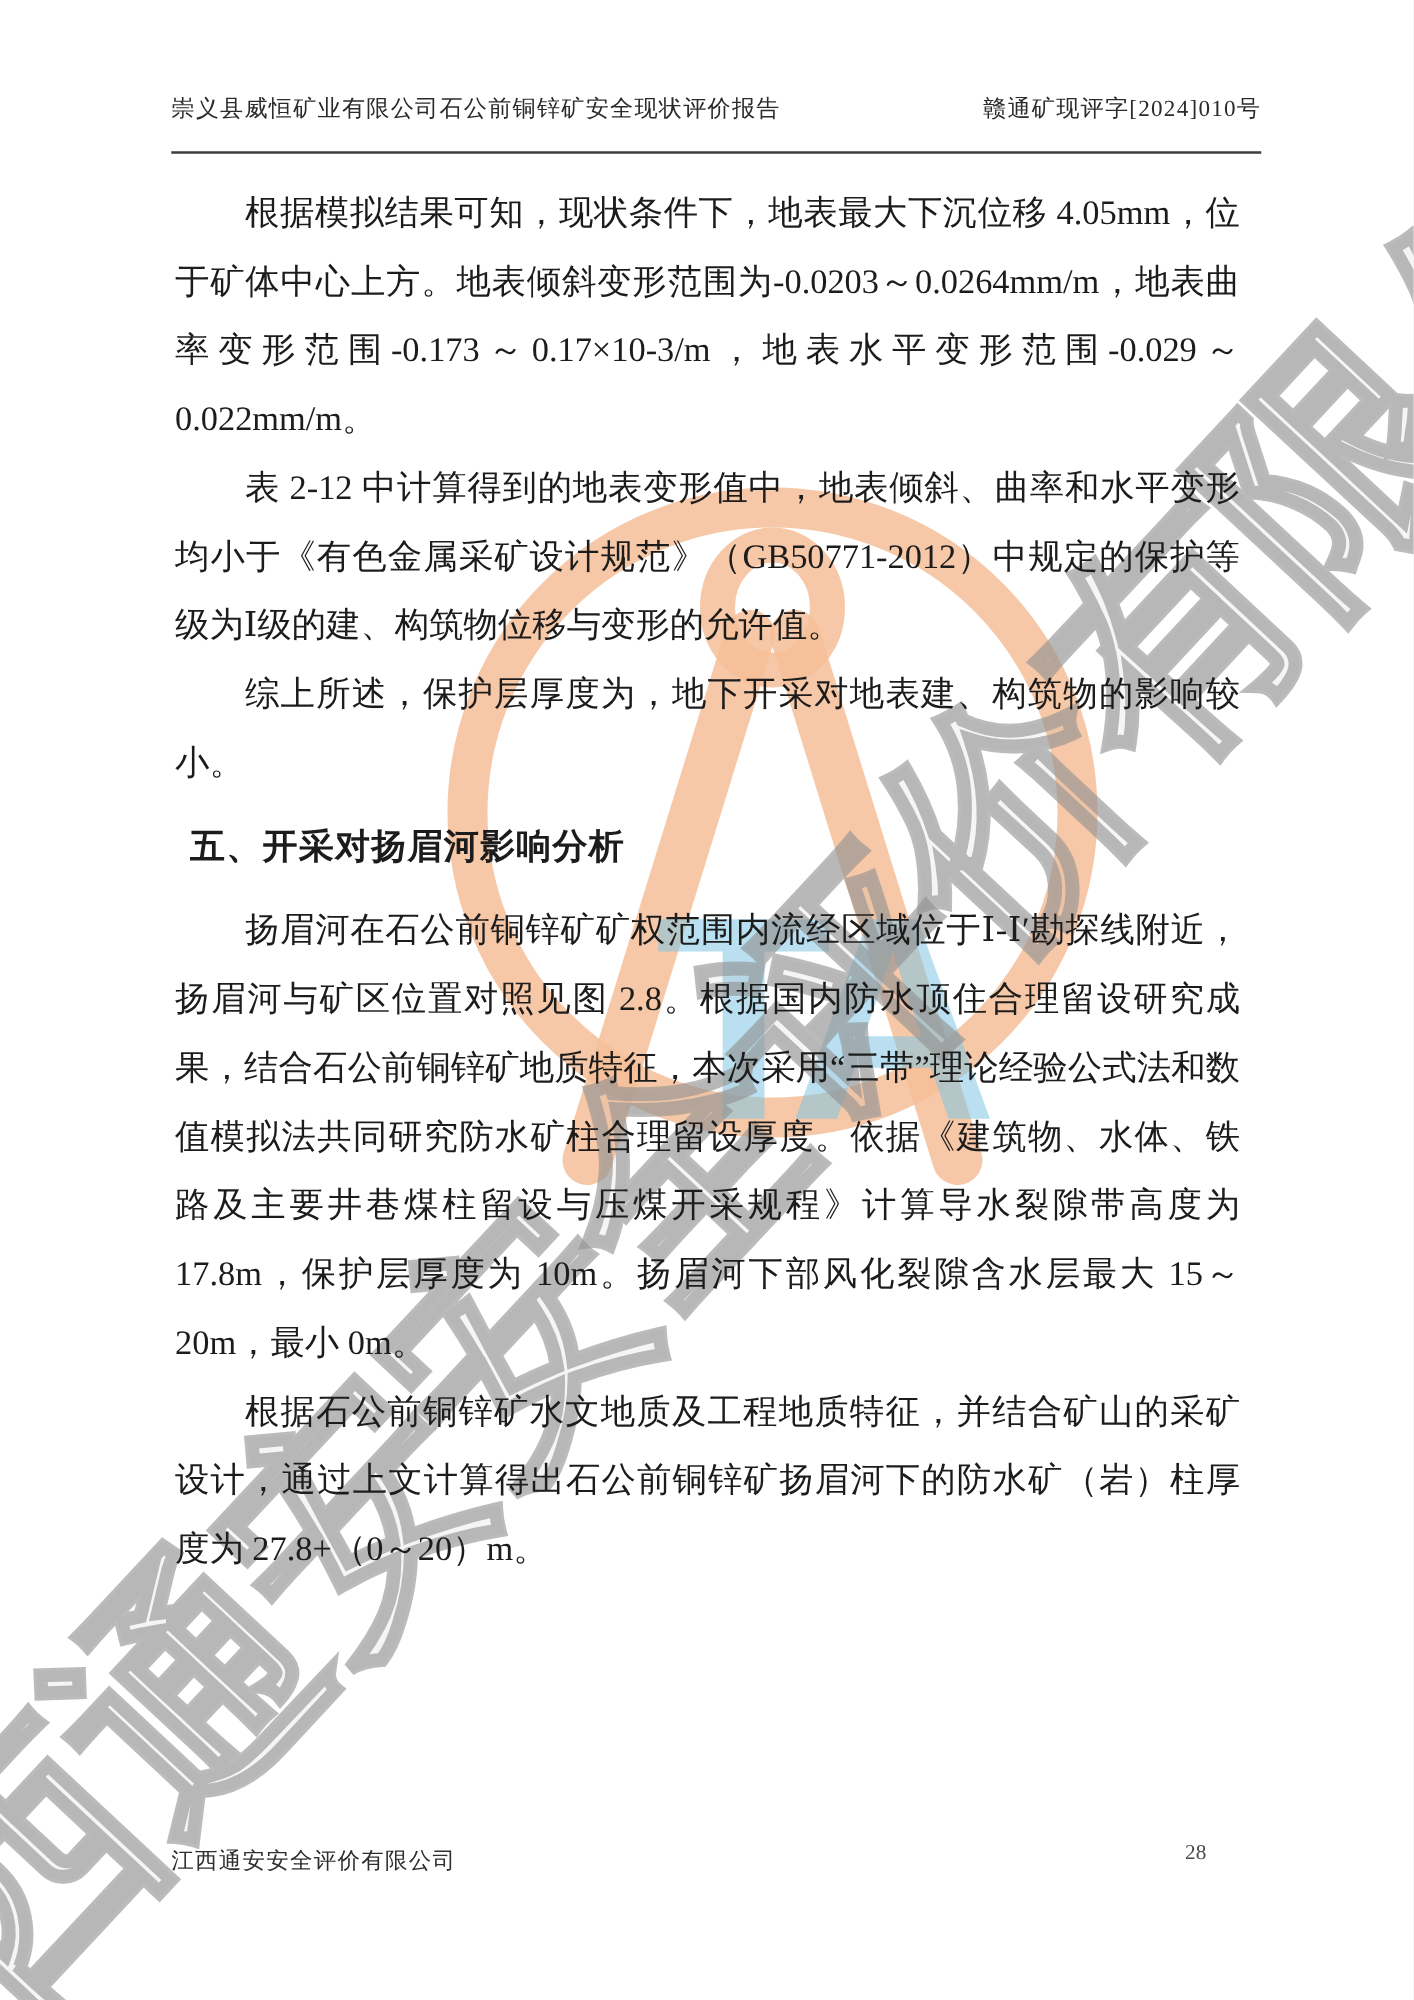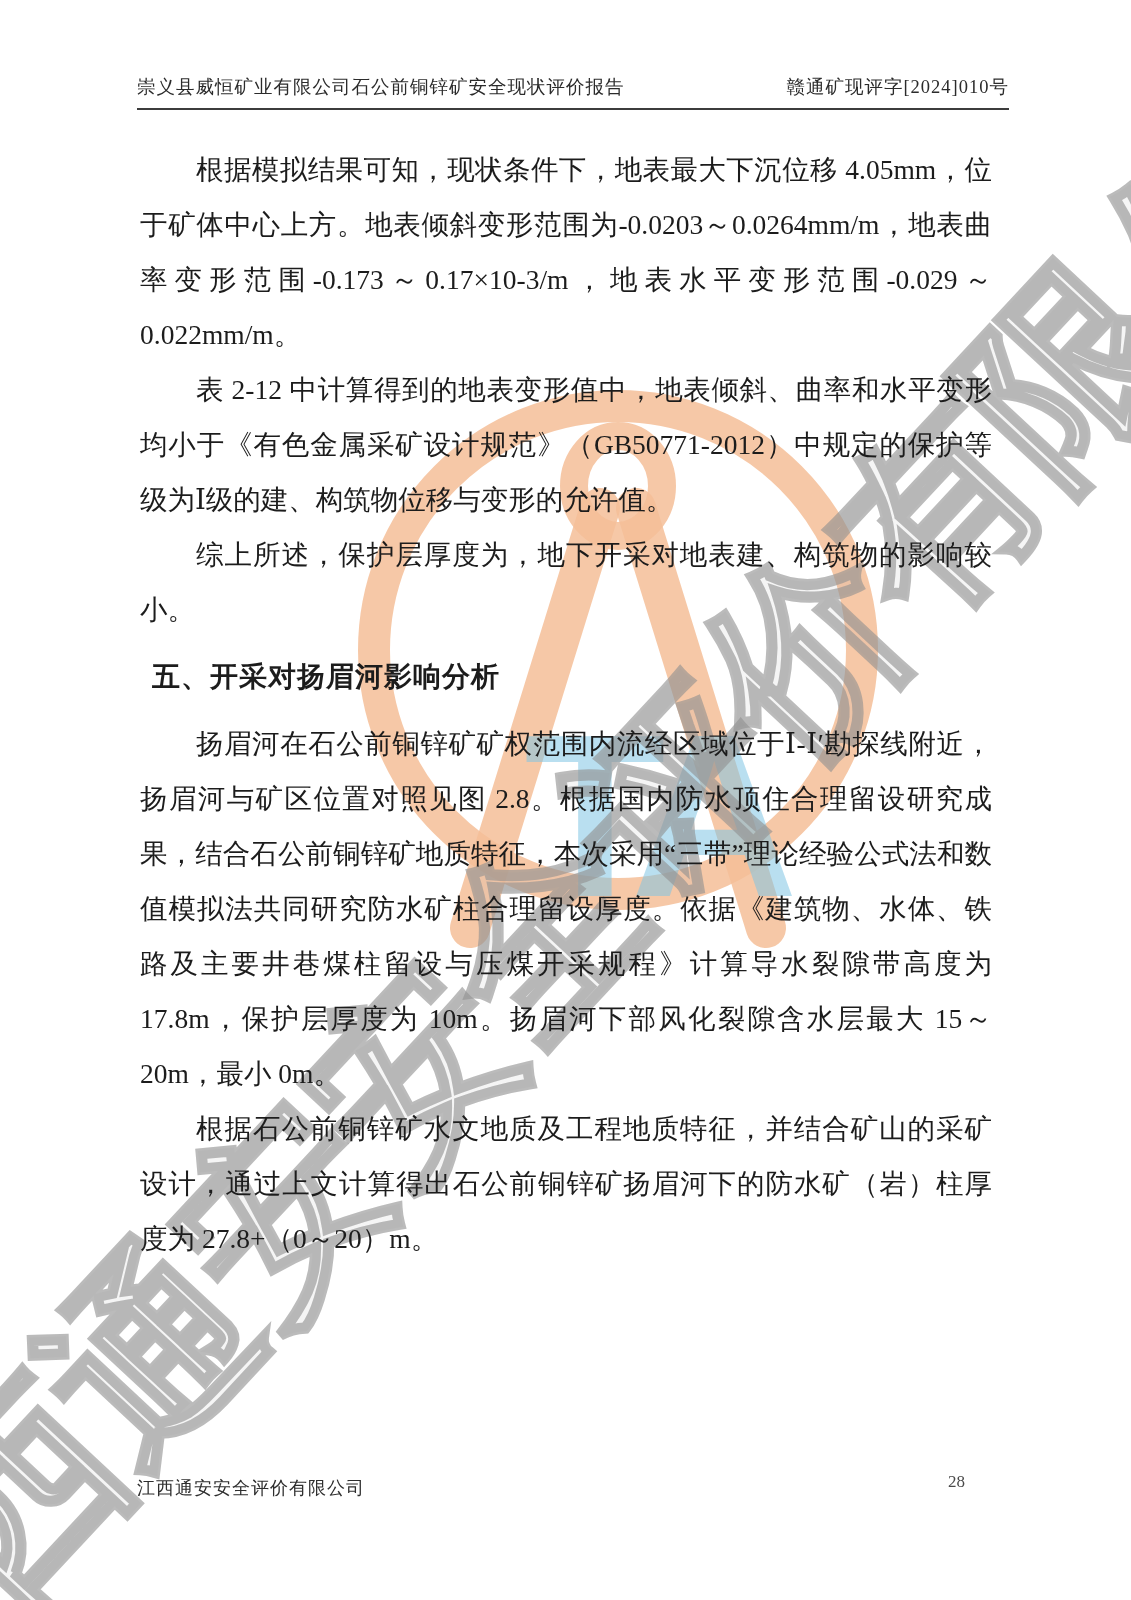--- a/index.html
+++ b/index.html
@@ -10,21 +10,21 @@
     background:#ffffff;
     overflow:hidden;
     font-family:"Liberation Serif","DejaVu Serif",serif;
     color:#1c1c1c;
   }
   
   .header{
     position:absolute;left:137px;right:122px;top:74px;
     display:flex;justify-content:space-between;align-items:flex-end;
     font-size:18.5px;letter-spacing:1px;color:#2b2b2b;
-    padding-bottom:9px;border-bottom:2.5px solid #3c3c3c;gap:21px;
+    padding-bottom:22px;border-bottom:2.5px solid #3c3c3c;gap:21px;
   }
   
   .watermark{position:absolute;inset:0;z-index:0;pointer-events:none;}
   .wm-logo{position:absolute;left:338px;top:368px;}
   .wm-ta{
     position:absolute;left:524px;top:700px;
     font-family:"Liberation Sans","DejaVu Sans",sans-serif;
     font-weight:bold;font-size:232px;line-height:1;letter-spacing:-18px;
     color:rgba(128,196,228,0.55);
   }

